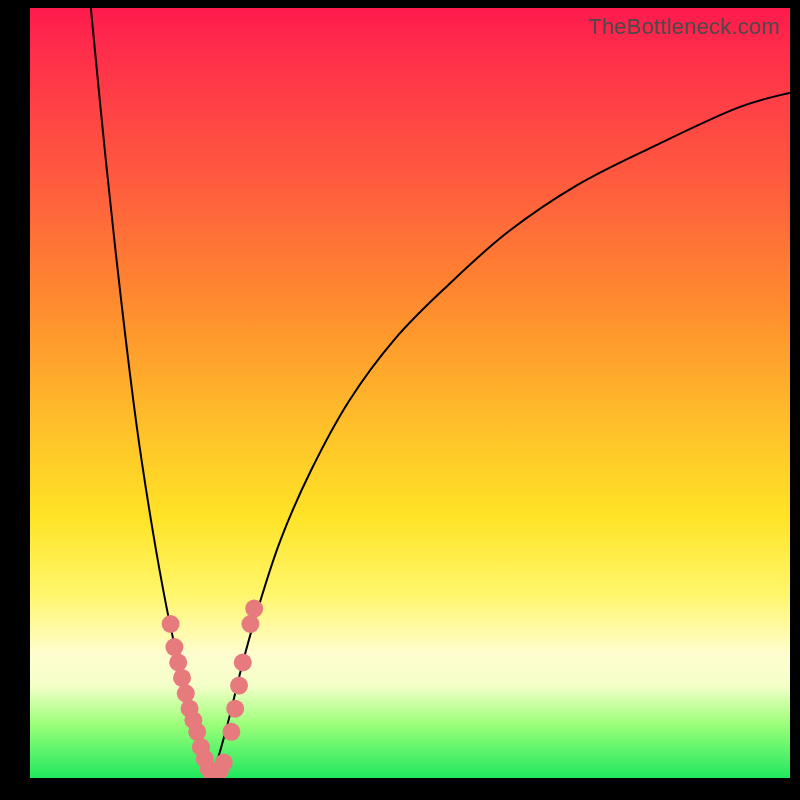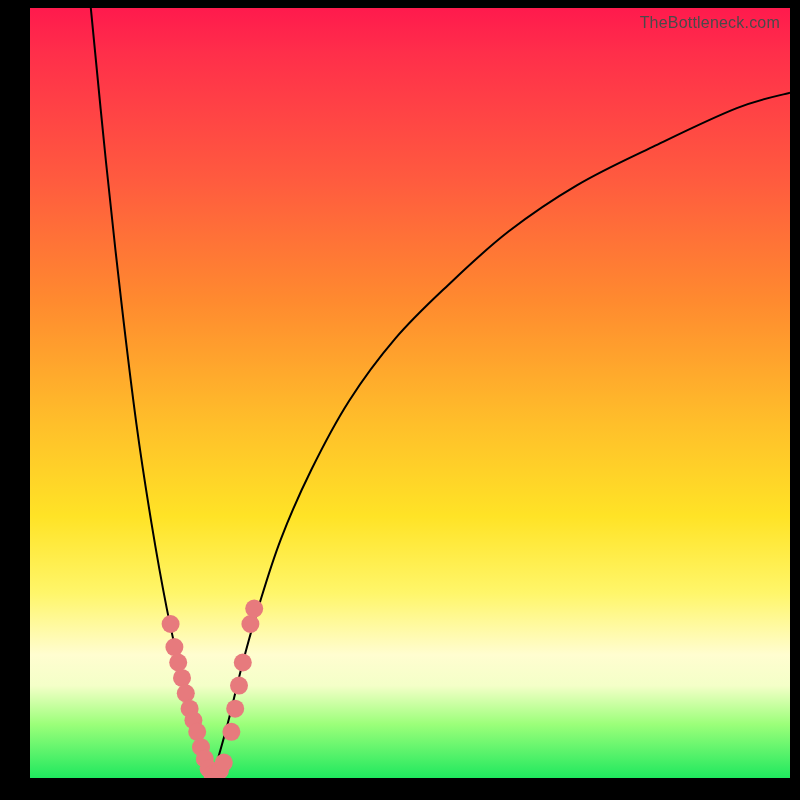--- a/index.html
+++ b/index.html
@@ -39,21 +39,21 @@
       #f4ffc8 88%,
       #9cff7a 93%,
       #1fe85e 100%
     );
   }
   .watermark {
     position: absolute;
     top: 6px;
     right: 10px;
     color: #4a4a4a;
-    font-size: 16px;
+    font-size: 22px;
     font-weight: 400;
     letter-spacing: 0.2px;
     pointer-events: none;
     user-select: none;
   }
   svg.curves {
     position: absolute;
     left: 0;
     top: 0;
     width: 760px;

